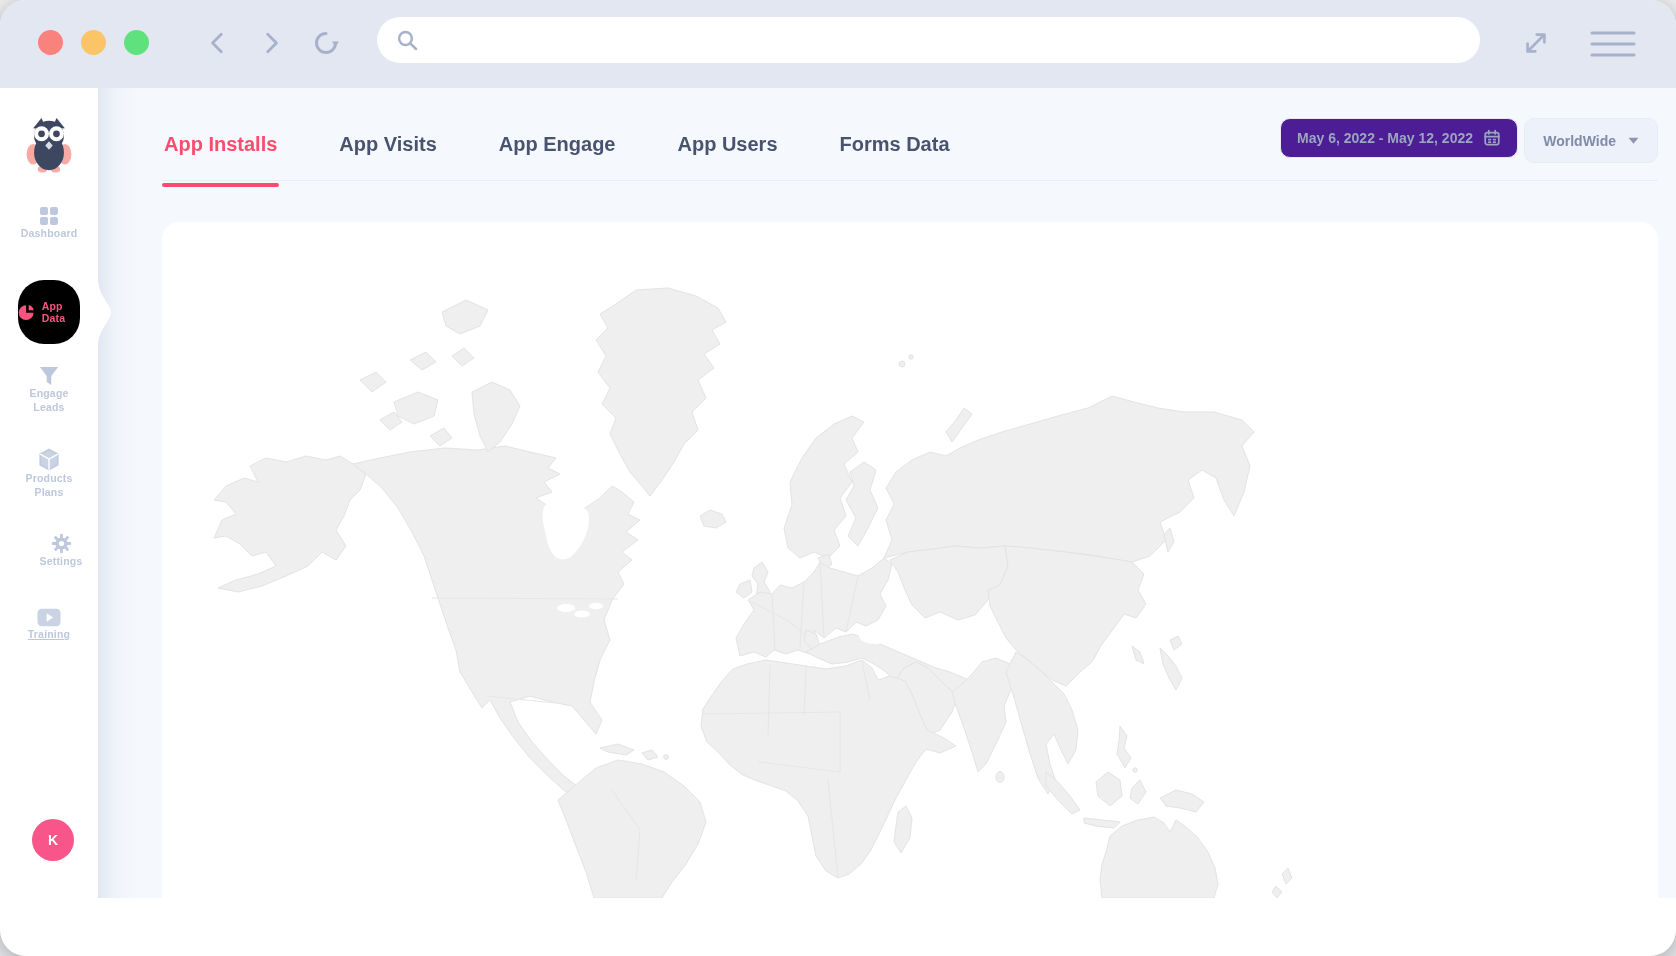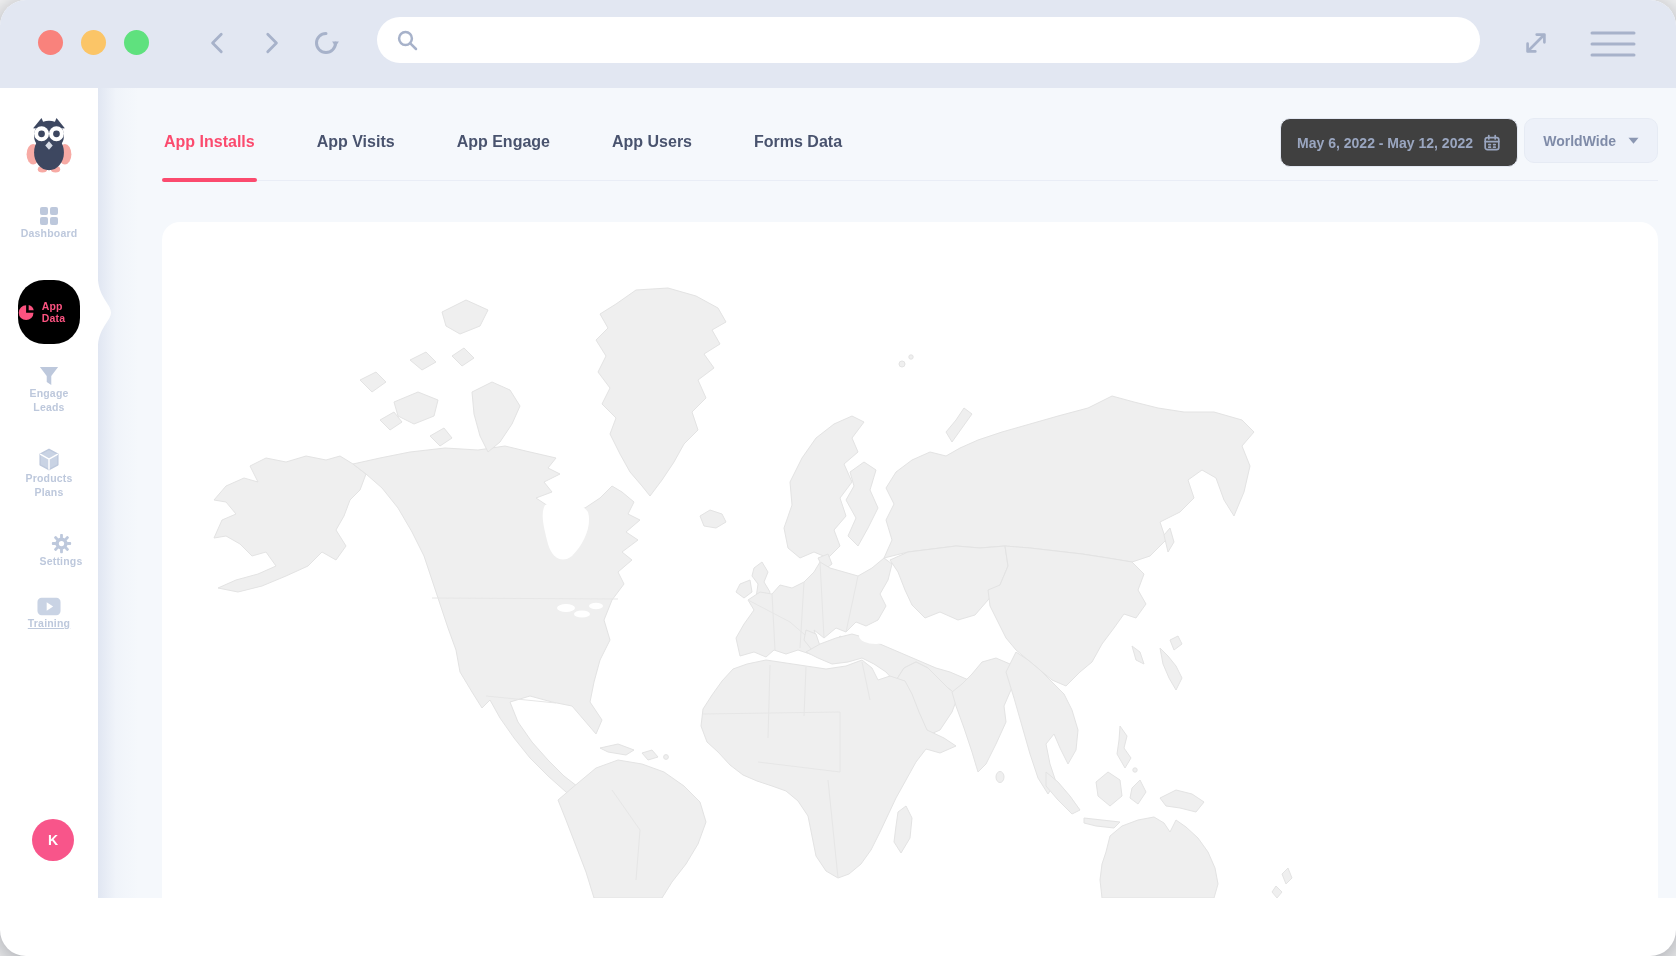--- a/index.html
+++ b/index.html
@@ -34,24 +34,24 @@
   .side-item .lbl{text-align:center;width:64px;line-height:1.35;}
   .side-item svg{display:block;}
   .tile{width:62px;height:64px;background:#000000;border-radius:26px;display:flex;flex-direction:row;
         align-items:center;justify-content:center;gap:6px;color:#fb5380;font-size:10.5px;font-weight:700;}
   .avatar{position:absolute;left:32px;top:731px;width:42px;height:42px;border-radius:50%;background:#f8558a;
           color:#ffffff;font-size:14px;font-weight:700;display:flex;align-items:center;justify-content:center;cursor:pointer;}
   
   .content{position:absolute;left:98px;top:0;width:1578px;height:100%;}
   .tabsrow{position:absolute;left:64px;top:20px;width:1496px;height:73px;border-bottom:1px solid #e9edf6;
            display:flex;gap:58px;align-items:flex-start;box-sizing:border-box;}
-  .tab{position:relative;padding:25px 2px 0 2px;font-size:16px;font-weight:700;color:#49536e;cursor:pointer;white-space:nowrap;text-align:center;}
+  .tab{position:relative;padding:25px 2px 0 2px;font-size:20px;font-weight:700;color:#49536e;cursor:pointer;white-space:nowrap;text-align:center;}
   .tab.active{color:#fb4b6e;}
   .tab.active::after{content:"";position:absolute;left:0;right:0;bottom:-31px;height:4px;border-radius:3px;background:#fb4b6e;}
-  .date-btn{position:absolute;top:30px;right:158px;height:49px;box-sizing:border-box;background:#404040;
+  .date-btn{position:absolute;top:30px;right:158px;height:40px;box-sizing:border-box;background:#4c1d95;
             border:1.5px solid #e4e9f3;border-radius:10px;display:flex;align-items:center;gap:10px;
             padding:0 16px;font-size:14px;font-weight:600;color:#9aa6c0;cursor:pointer;}
   .region-btn{position:absolute;top:30px;right:18px;height:45px;box-sizing:border-box;background:#edf1f9;
             border:1.5px solid #e6ebf4;border-radius:10px;display:flex;align-items:center;gap:12px;
             padding:8px 18px;font-size:14px;font-weight:700;color:#7f8ba8;cursor:pointer;}
   .card{position:absolute;left:64px;top:134px;width:1496px;height:676px;background:#ffffff;
         border-radius:18px 18px 0 0;overflow:hidden;}
   .card svg{position:absolute;left:0;top:0;}
   .land{fill:#efefef;stroke:#e3e3e3;stroke-width:1;stroke-linejoin:round;}
   .sea{fill:#ffffff;stroke:none;}
@@ -178,21 +178,21 @@
             <rect x="10.4" y="18" width="3.2" height="5" rx="1" transform="rotate(45 12 12)"></rect>
             <rect x="1" y="10.4" width="5" height="3.2" rx="1" transform="rotate(45 12 12)"></rect>
             <rect x="18" y="10.4" width="5" height="3.2" rx="1" transform="rotate(45 12 12)"></rect>
             <circle cx="12" cy="12" r="7"></circle>
             <circle cx="12" cy="12" r="3" fill="#ffffff"></circle>
           </g>
         </svg>
         <div class="lbl">Settings</div>
       </div>
 
-      <div class="side-item" style="top:509px;text-decoration:underline;">
+      <div class="side-item" style="top:520px;text-decoration:underline;">
         <svg width="24" height="19" viewBox="0 0 26 20">
           <rect x="0.5" y="0.5" width="25" height="19" rx="4.5" fill="#c9d3e4"></rect>
           <path d="M10.5,5.5 L17.5,10 L10.5,14.5 Z" fill="#ffffff"></path>
         </svg>
         <div class="lbl">Training</div>
       </div>
 
       <div class="avatar">
         <span>K</span>
       </div>

